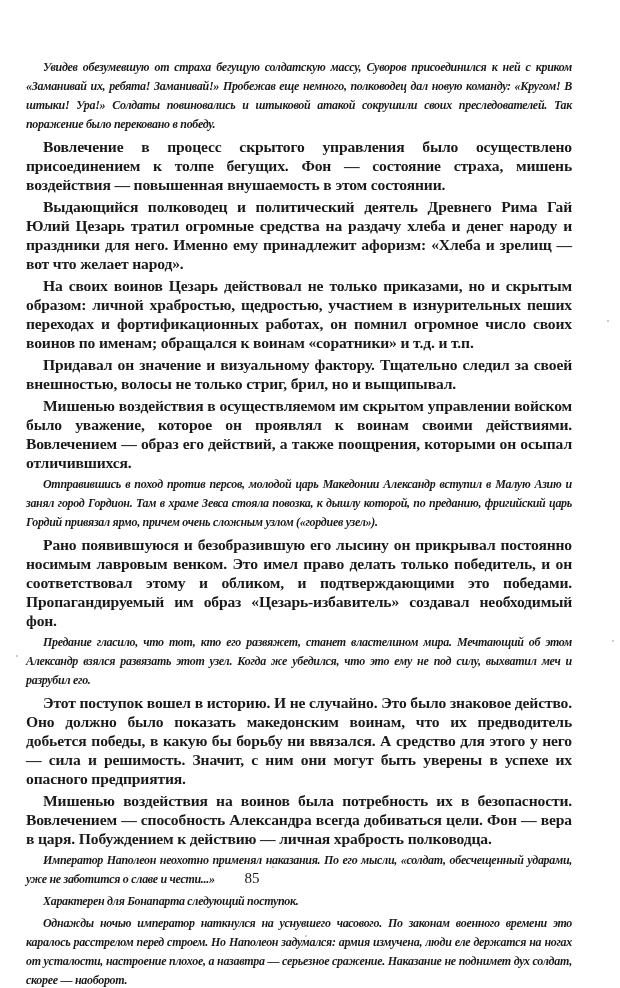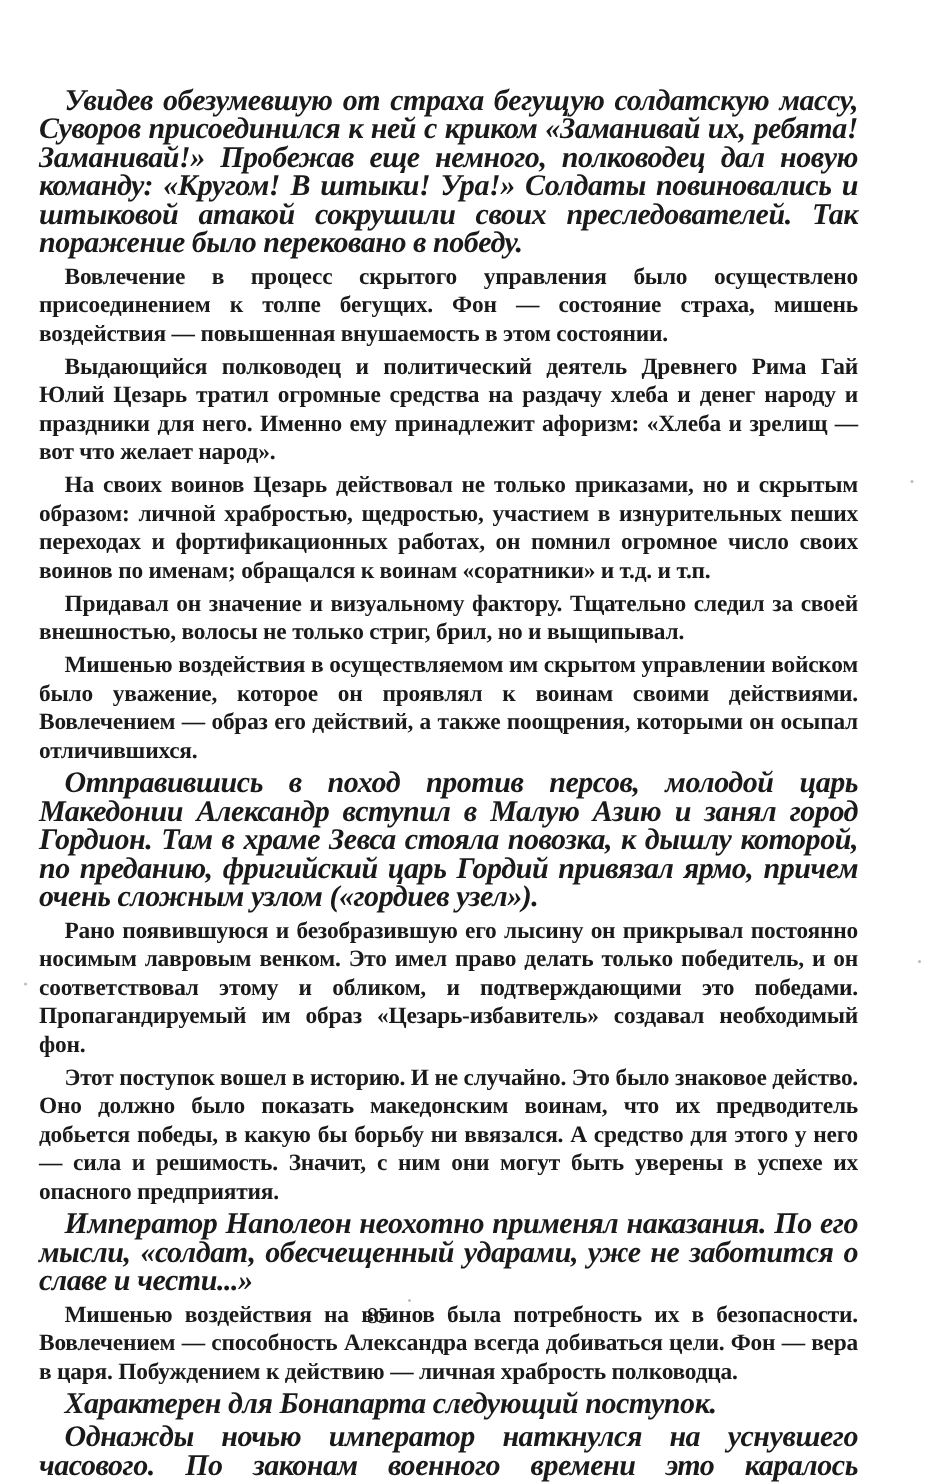--- a/index.html
+++ b/index.html
@@ -27,21 +27,21 @@
       line-height: 19px;
       text-align: justify;
       text-indent: 17px;
       letter-spacing: -0.15px;
       hyphens: manual;
     }
     .para.italic {
       font-style: italic;
       font-weight: bold;
       letter-spacing: -0.3px;
-      font-size: 20px;
+      font-size: 12px;
     }
     .para.roman {
       font-weight: bold;
     }
     .page-number {
       position: absolute;
       left: 0;
       width: 504px;
       top: 870px;
       text-align: center;
@@ -62,23 +62,24 @@
 
 <div class="page">
   <p class="para italic">Увидев обезумевшую от страха бегущую солдатскую массу, Суворов присоединился к ней с криком «Заманивай их, ребята! Заманивай!» Пробежав еще немного, полководец дал новую команду: «Кругом! В штыки! Ура!» Солдаты повиновались и штыковой атакой сокрушили своих преследователей. Так поражение было перековано в победу.</p>
   <p class="para roman">Вовлечение в процесс скрытого управления было осуществлено присоединением к толпе бегущих. Фон — состояние страха, мишень воздействия — повышенная внушаемость в этом состоянии.</p>
   <p class="para roman">Выдающийся полководец и политический деятель Древнего Рима Гай Юлий Цезарь тратил огромные средства на раздачу хлеба и денег народу и праздники для него. Именно ему принадлежит афоризм: «Хлеба и зрелищ — вот что желает народ».</p>
   <p class="para roman">На своих воинов Цезарь действовал не только приказами, но и скрытым образом: личной храбростью, щедростью, участием в изнурительных пеших переходах и фортификационных работах, он помнил огромное число своих воинов по именам; обращался к воинам «соратники» и т.д. и т.п.</p>
   <p class="para roman">Придавал он значение и визуальному фактору. Тщательно следил за своей внешностью, волосы не только стриг, брил, но и выщипывал.</p>
   <p class="para roman">Мишенью воздействия в осуществляемом им скрытом управлении войском было уважение, которое он проявлял к воинам своими действиями. Вовлечением — образ его действий, а также поощрения, которыми он осыпал отличившихся.</p>
   <p class="para italic">Отправившись в поход против персов, молодой царь Македонии Александр вступил в Малую Азию и занял город Гордион. Там в храме Зевса стояла повозка, к дышлу которой, по преданию, фригийский царь Гордий привязал ярмо, причем очень сложным узлом («гордиев узел»).</p>
   <p class="para roman">Рано появившуюся и безобразившую его лысину он прикрывал постоянно носимым лавровым венком. Это имел право делать только победитель, и он соответствовал этому и обликом, и подтверждающими это победами. Пропагандируемый им образ «Цезарь-избавитель» создавал необходимый фон.</p>
+  <p class="para italic">Предание гласило, что тот, кто его развяжет, станет властелином мира. Мечтающий об этом Александр взялся развязать этот узел. Когда же убедился, что это ему не под силу, выхватил меч и разрубил его.</p>
   <p class="para roman">Этот поступок вошел в историю. И не случайно. Это было знаковое действо. Оно должно было показать македонским воинам, что их предводитель добьется победы, в какую бы борьбу ни ввязался. А средство для этого у него — сила и решимость. Значит, с ним они могут быть уверены в успехе их опасного предприятия.</p>
+  <p class="para roman">Мишенью воздействия на воинов была потребность их в безопасности. Вовлечением — способность Александра всегда добиваться цели. Фон — вера в царя. Побуждением к действию — личная храбрость полководца.</p>
   <p class="para italic">Император Наполеон неохотно применял наказания. По его мысли, «солдат, обесчещенный ударами, уже не заботится о славе и чести...»</p>
-  <p class="para roman">Мишенью воздействия на воинов была потребность их в безопасности. Вовлечением — способность Александра всегда добиваться цели. Фон — вера в царя. Побуждением к действию — личная храбрость полководца.</p>
   <p class="para italic">Характерен для Бонапарта следующий поступок.</p>
   <p class="para italic">Однажды ночью император наткнулся на уснувшего часового. По законам военного времени это каралось расстрелом перед строем. Но Наполеон задумался: армия измучена, люди еле держатся на ногах от усталости, настроение плохое, а назавтра — серьезное сражение. Наказание не поднимет дух солдат, скорее — наоборот.</p>
 </div>
 
 <div class="page-number">85</div>
 
 <span class="speck" style="left:607px;top:320px;"></span>
 <span class="speck" style="left:612px;top:640px;"></span>
 <span class="speck" style="left:16px;top:655px;"></span>
 <span class="speck" style="left:305px;top:935px;"></span>

